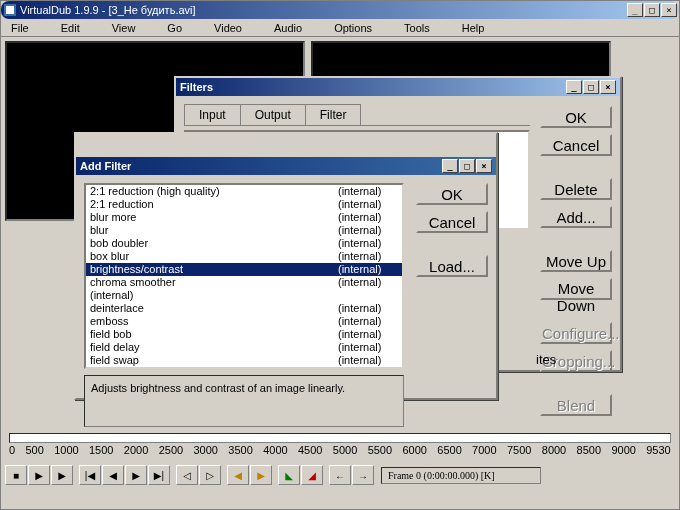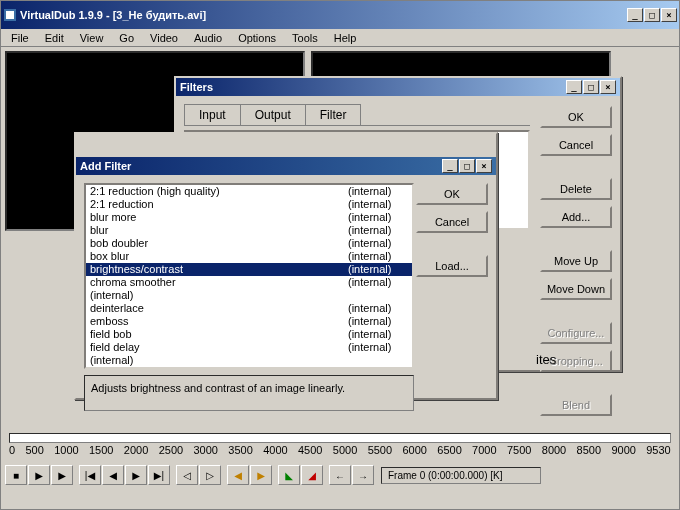--- a/index.html
+++ b/index.html
@@ -1,63 +1,63 @@
 <!DOCTYPE html>
 <html><head>
 <meta charset="utf-8">
 <style>
 * { margin: 0; padding: 0; box-sizing: border-box; font-family: "Tahoma", sans-serif; font-size: 11px; }
 body { background: #d4d0c8; width: 680px; height: 510px; overflow: hidden; position: relative; }
 
 .main-window { position: absolute; top: 0; left: 0; width: 680px; height: 510px; background: #d4d0c8; border: 1px solid #808080; }
-.titlebar { height: 28px; background: linear-gradient(to right, #0a246a, #a6caf0); color: #fff; display: flex; align-items: center; padding: 0 2px; font-weight: bold; }
+.titlebar { height: 18px; background: linear-gradient(to right, #0a246a, #a6caf0); color: #fff; display: flex; align-items: center; padding: 0 2px; font-weight: normal; border-radius: 8px; }
 .titlebar .icon { width: 14px; height: 14px; margin-right: 3px; display: inline-flex; align-items: center; justify-content: center; }
 .titlebar .title { flex: 1; }
 .win-controls { display: flex; gap: 1px; }
 .win-btn { width: 16px; height: 14px; background: #d4d0c8; border: 1px solid #fff; border-right-color: #404040; border-bottom-color: #404040; display: flex; align-items: center; justify-content: center; font-size: 9px; font-family: monospace; color: #000; cursor: pointer; }
 
-.menubar { height: 18px; background: #d4d0c8; display: flex; align-items: center; padding: 0 4px; gap: 4px; border-bottom: 1px solid #808080; }
+.menubar { height: 18px; background: #d4d0c8; display: flex; align-items: center; padding: 0 4px; gap: 20px; border-bottom: 1px solid #808080; }
 .menubar span { padding: 2px 6px; cursor: pointer; }
 
 .video-area { display: flex; gap: 6px; padding: 4px; }
 .video-pane { width: 300px; height: 180px; background: #000; border: 2px inset #808080; }
 
 .ruler { position: absolute; left: 8px; right: 8px; bottom: 52px; height: 24px; }
 .ruler-track { height: 10px; background: #fff; border: 1px inset #808080; position: relative; }
 .ruler-ticks { display: flex; justify-content: space-between; font-size: 10px; padding-top: 1px; }
 
 .toolbar { position: absolute; left: 4px; bottom: 24px; display: flex; gap: 1px; align-items: center; }
 .tb-btn { width: 22px; height: 20px; background: #d4d0c8; border: 1px solid #fff; border-right-color: #808080; border-bottom-color: #808080; display: flex; align-items: center; justify-content: center; font-size: 10px; cursor: pointer; }
 .tb-sep { width: 4px; }
-.frame-status { margin-left: 6px; border: 1px inset #808080; padding: 2px 6px; background: #d4d0c8; font-size: 10px; min-width: 160px; }
+.frame-status { margin-left: 6px; border: 1px inset #808080; padding: 2px 6px; background: #d4d0c8; font-size: 10px; min-width: 160px; font-family: Liberation Serif, serif; }
 
 
 .filters-dialog { position: absolute; left: 174px; top: 76px; width: 448px; height: 296px; background: #d4d0c8; border: 2px outset #d4d0c8; box-shadow: 1px 1px 0 #404040; }
 .dialog-titlebar { height: 18px; background: linear-gradient(to right, #0a246a, #a6caf0); color: #fff; display: flex; align-items: center; padding: 0 4px; font-weight: bold; }
 .filters-body { padding: 8px; display: flex; gap: 10px; }
 .filters-list-area { flex: 1; }
 .filters-tabs { display: flex; border-bottom: 1px solid #808080; }
 .filters-tab { padding: 3px 14px; border: 1px solid #808080; border-bottom: none; background: #d4d0c8; margin-right: -1px; cursor: pointer; font-size: 12px; }
 .filters-listbox { height: 100px; background: #fff; border: 2px inset #d4d0c8; margin-top: 4px; }
 .filters-side { display: flex; flex-direction: column; gap: 6px; padding-top: 2px; }
-.dlg-btn { width: 72px; height: 22px; background: #d4d0c8; border: 2px outset #d4d0c8; cursor: pointer; font-size: 11px; }
+.dlg-btn { width: 72px; height: 22px; background: #d4d0c8; border: 2px outset #d4d0c8; cursor: pointer; font-size: 15px; }
 .dlg-btn.disabled { color: #808080; text-shadow: 1px 1px 0 #fff; }
 .btn-gap { height: 10px; }
 
 
 .addfilter-dialog { position: absolute; left: 74px; top: 132px; width: 424px; height: 268px; background: #d4d0c8; border: 2px outset #d4d0c8; box-shadow: 1px 1px 0 #404040; }
 .addfilter-title { height: 18px; background: linear-gradient(to right, #0a246a, #3a6ea5); color: #fff; display: flex; align-items: center; padding: 8px 4px; font-weight: bold; margin-top: 23px; }
-.addfilter-body { padding: 8px; display: flex; gap: 2px; }
+.addfilter-body { padding: 8px; display: flex; gap: 12px; }
 .addfilter-list-wrap { flex: 1; display: flex; flex-direction: column; }
 .addfilter-list { height: 186px; background: #fff; border: 2px inset #d4d0c8; overflow-y: scroll; }
 .filter-row { display: flex; padding: 0 4px; height: 13px; line-height: 13px; font-size: 11px; cursor: pointer; }
 .filter-row .fname { flex: 1; }
 .filter-row .ftype { width: 60px; }
 .filter-row.selected { background: #0a246a; color: #fff; }
-.addfilter-desc { margin-top: 6px; border: 1px inset #808080; padding: 6px; height: 36px; font-size: 11px; background: #d4d0c8; }
+.addfilter-desc { margin-top: 6px; border: 1px inset #808080; padding: 6px; height: 52px; font-size: 11px; background: #d4d0c8; }
 .addfilter-side { display: flex; flex-direction: column; gap: 6px; }
 
 
 .addfilter-list::-webkit-scrollbar { width: 16px; }
 .addfilter-list::-webkit-scrollbar-track { background: #d4d0c8; }
 .addfilter-list::-webkit-scrollbar-thumb { background: #d4d0c8; border: 1px outset #d4d0c8; }
 .addfilter-list::-webkit-scrollbar-button { background: #d4d0c8; border: 1px outset #d4d0c8; height: 16px; }
 
 .status-frag { position: absolute; left: 488px; top: 352px; font-size: 13px; padding-left: 48px; }
 </style>
@@ -242,20 +242,21 @@
           </div>
           <div class="filter-row">
             <span class="fname">field bob</span>
             <span class="ftype">(internal)</span>
           </div>
           <div class="filter-row">
             <span class="fname">field delay</span>
             <span class="ftype">(internal)</span>
           </div>
           <div class="filter-row">
+            <span class="fname">field swap</span>
             <span class="ftype">(internal)</span>
           </div>
           <div class="filter-row">
             <span class="fname">fill</span>
             <span class="ftype">(internal)</span>
           </div>
         </div>
       <div class="addfilter-desc">Adjusts brightness and contrast of an image linearly.</div>
     </div>
     <div class="addfilter-side">

